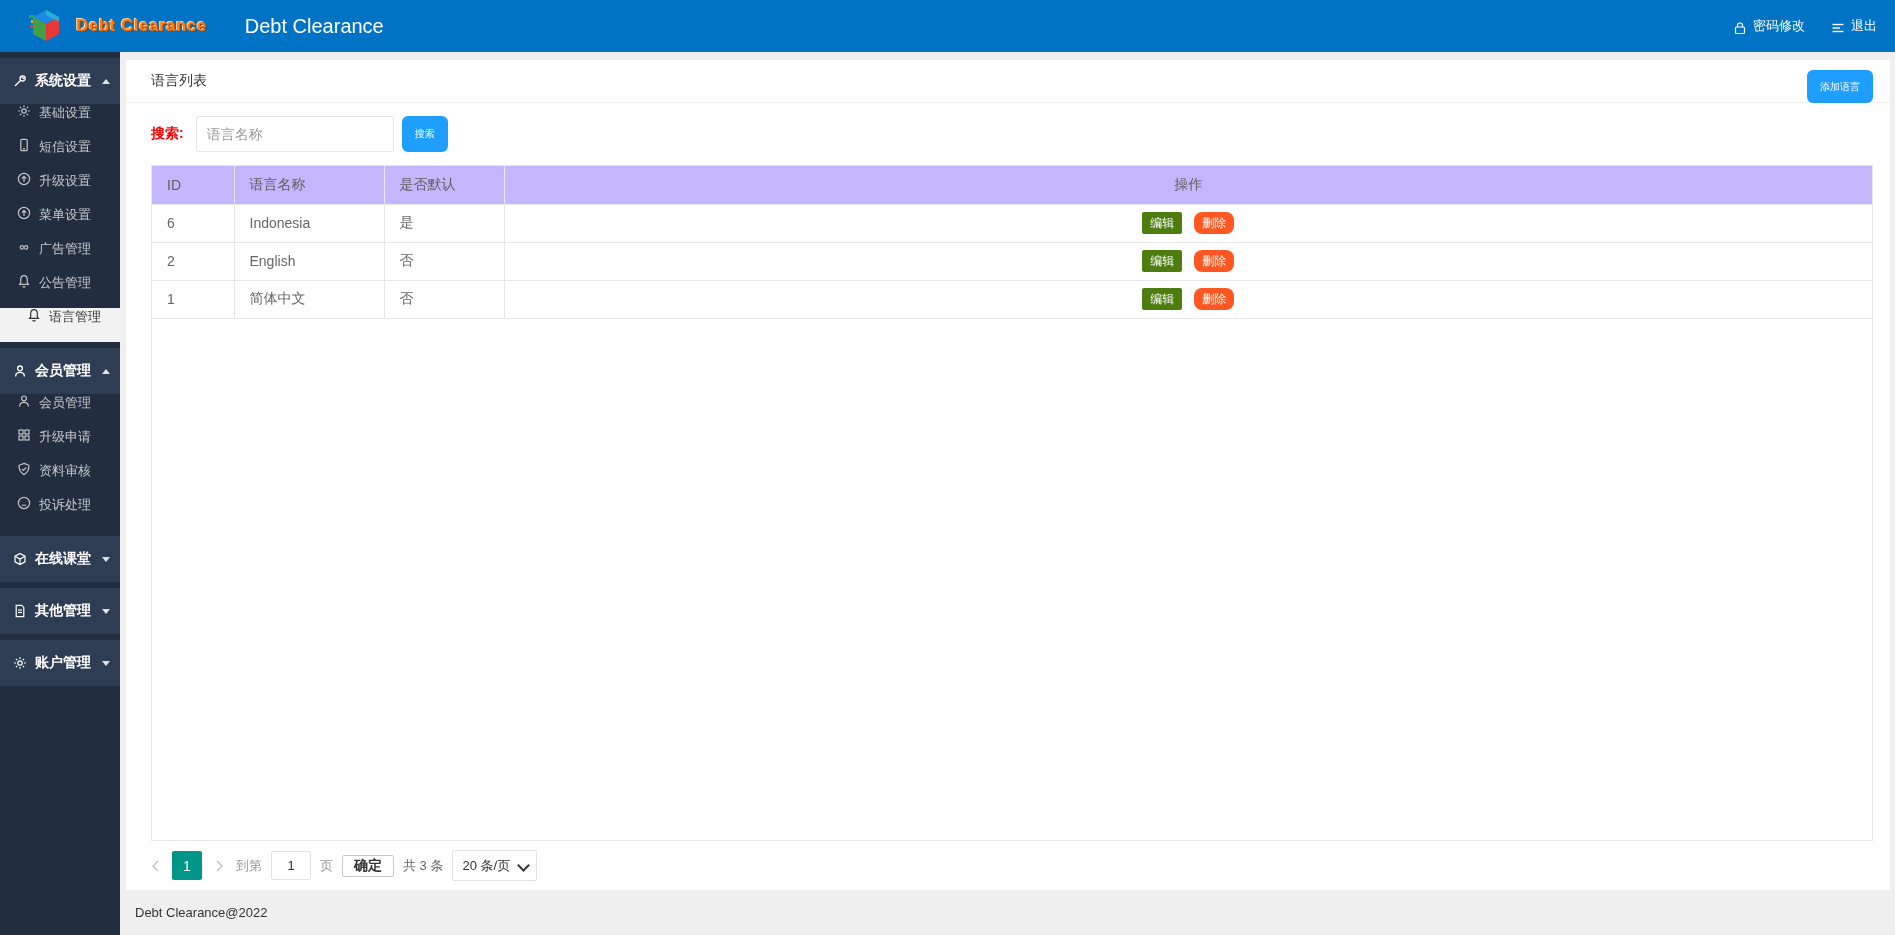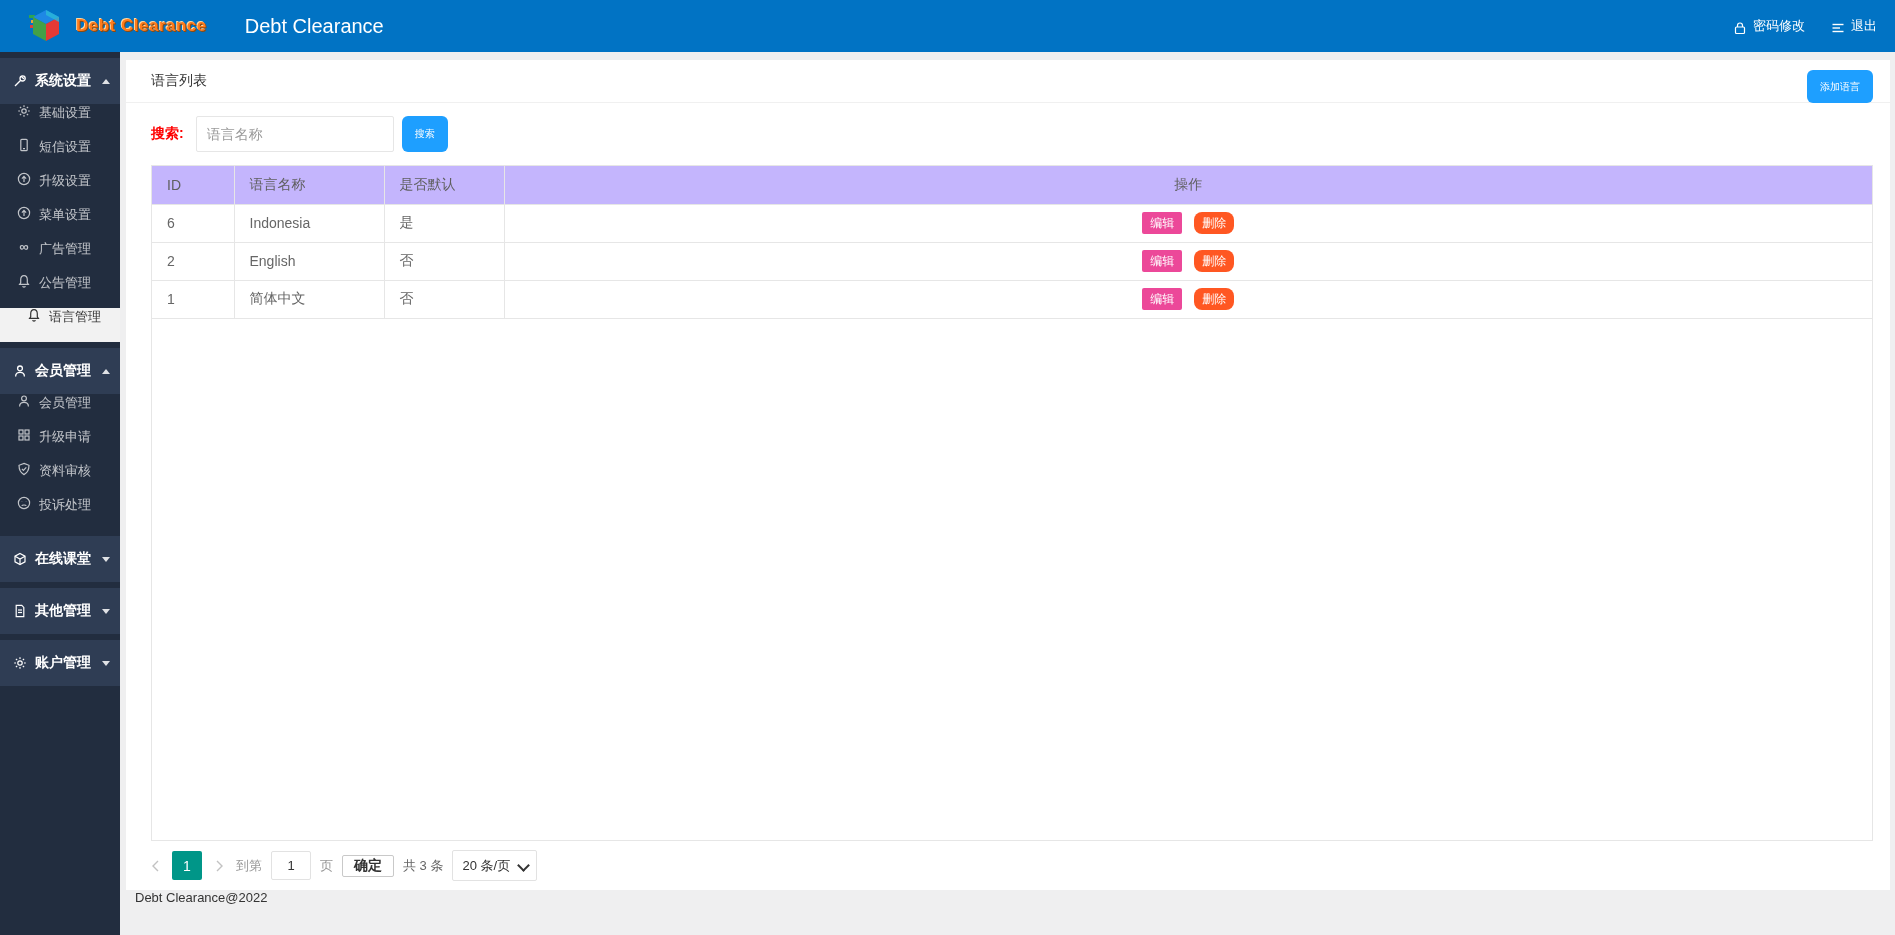--- a/index.html
+++ b/index.html
@@ -49,40 +49,40 @@
   
   .table-wrap { margin:0 17px 0 25px; border:1px solid #e6e6e6; flex:1 1 auto; overflow:hidden; }
   table { width:100%; border-collapse:collapse; table-layout:fixed; }
   th, td { height:38px; padding:0 15px; text-align:left; font-weight:400; font-size:14px;
            border-bottom:1px solid #e6e6e6; border-right:1px solid #e6e6e6; overflow:hidden; white-space:nowrap; }
   th:last-child, td:last-child { border-right:none; }
   th { background:#c4b5fd; color:#5f5f5f; }
   td { color:#666; background:#fff; }
   .col-op { text-align:center; }
   .btn-xs { height:22px; padding:0 8px; font-size:12px; border-radius:2px; margin:0 4px; }
-  .btn-edit { background:#ec4899; }
+  .btn-edit { background:#4d7c0f; }
   .btn-del  { background:#ff5722;border-radius:8px; }
 
   
   .pager { flex:none; height:49px; display:flex; align-items:center; padding-left:21px; gap:9px; font-size:13px; color:#999; }
   .pg-chevron { width:16px; height:28px; display:flex; align-items:center; justify-content:center; cursor:pointer; color:#c2c2c2; }
   .pg-active { width:30px; height:29px; background:#009688; color:#fff; display:flex; align-items:center;
                justify-content:center; border-radius:2px; font-size:14px; cursor:default; }
   .pg-input { width:40px; height:29px; border:1px solid #e2e2e2; border-radius:2px; text-align:center;
               font-size:13px; color:#333; font-family:inherit; outline:none; }
   .pg-confirm { height:22px; padding:0 11px; background:#fff; border:1px solid #c9c9c9; border-radius:2px;
                 color:#333; font-weight:600; font-size:14px; cursor:pointer; font-family:inherit; }
   .pg-total { color:#666; }
   .pg-select-wrap { position:relative; display:inline-block; }
   .pg-select { height:31px; border:1px solid #e2e2e2; border-radius:2px; background:#fff; color:#333;
                font-size:13px; font-family:inherit; padding:0 26px 0 9px; appearance:none; -webkit-appearance:none; outline:none; cursor:pointer; }
   .pg-select-wrap::after { content:""; position:absolute; right:9px; top:11px; width:7px; height:7px;
                border-right:2px solid #333; border-bottom:2px solid #333; transform:rotate(45deg); pointer-events:none; }
 
-  .footer { height:45px; display:flex; padding-left:15px; color:#333; font-size:13px; }
+  .footer { height:45px; display:flex; align-items:center; padding-left:15px; color:#333; font-size:13px; }
 </style>
 </head>
 <body>
 
 <header class="topbar">
   <svg class="logo-cube" viewBox="0 0 36 36">
     <rect x="1" y="7" width="6" height="3" fill="#2ea44f"></rect>
     <rect x="3" y="12" width="5" height="3" fill="#e8a13a"></rect>
     <rect x="2" y="17" width="6" height="3" fill="#d9413d"></rect>
     <polygon points="18,2 31,9 18,16 5,9" fill="#1e88e5"></polygon>

